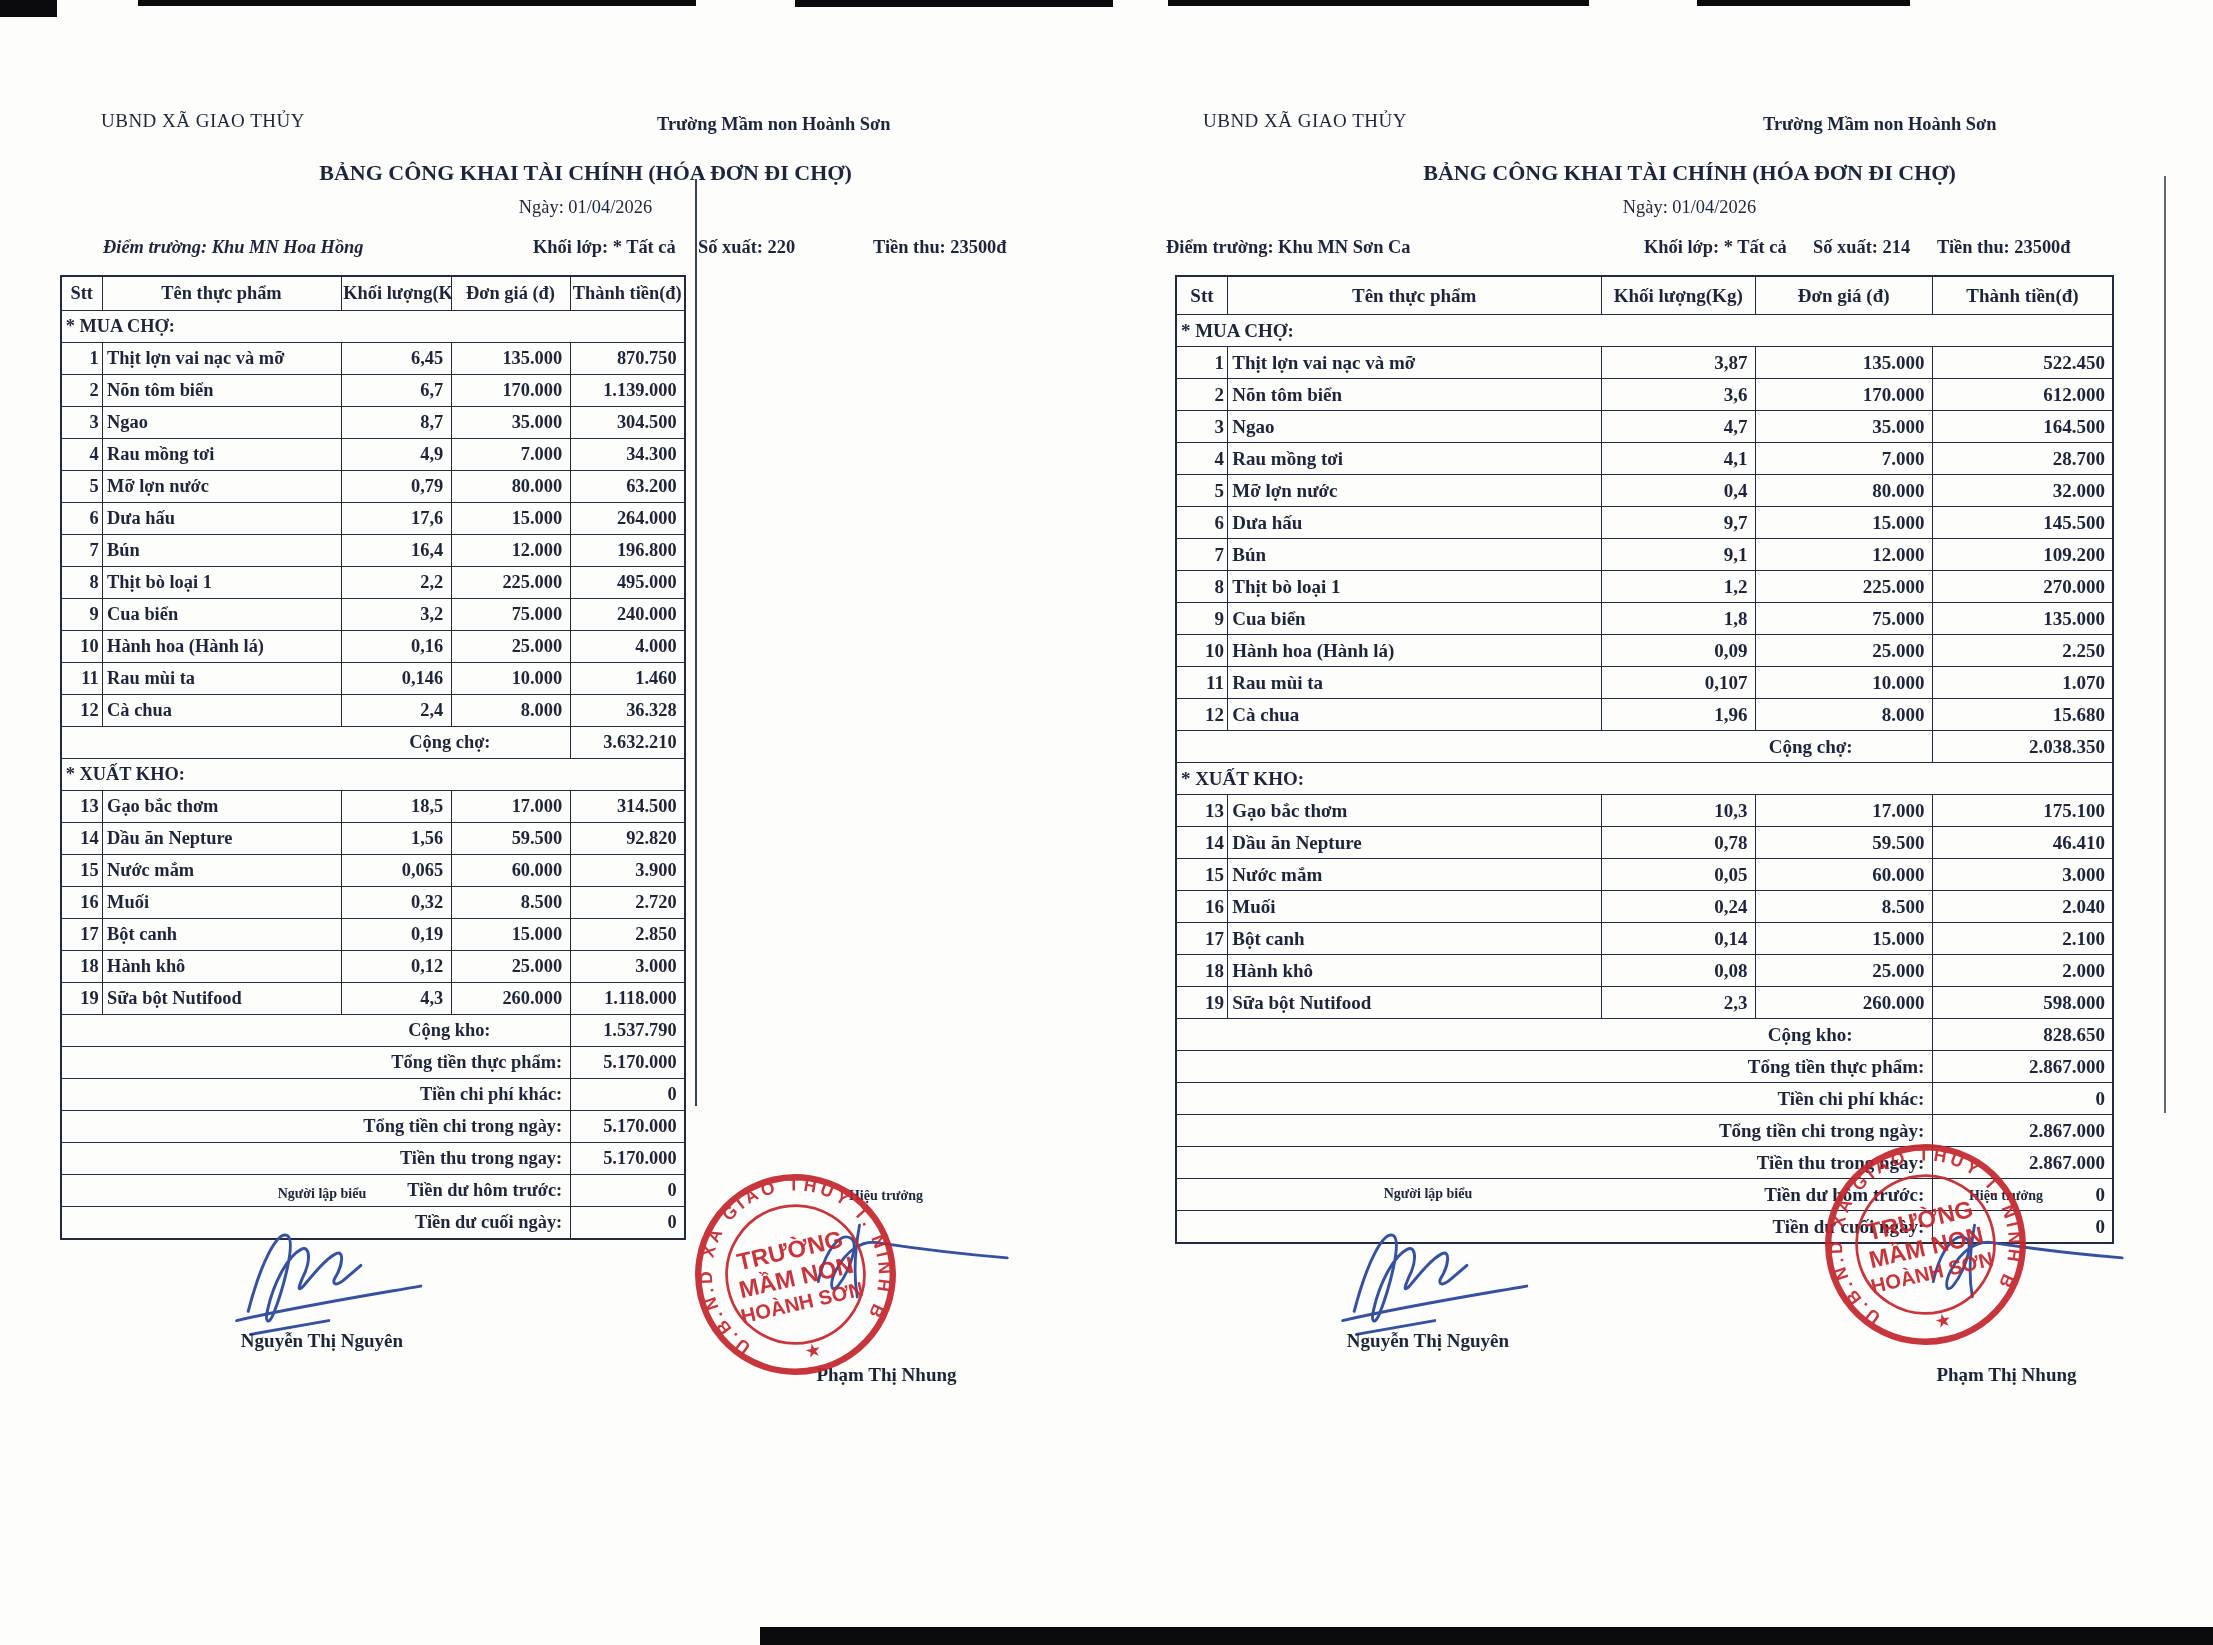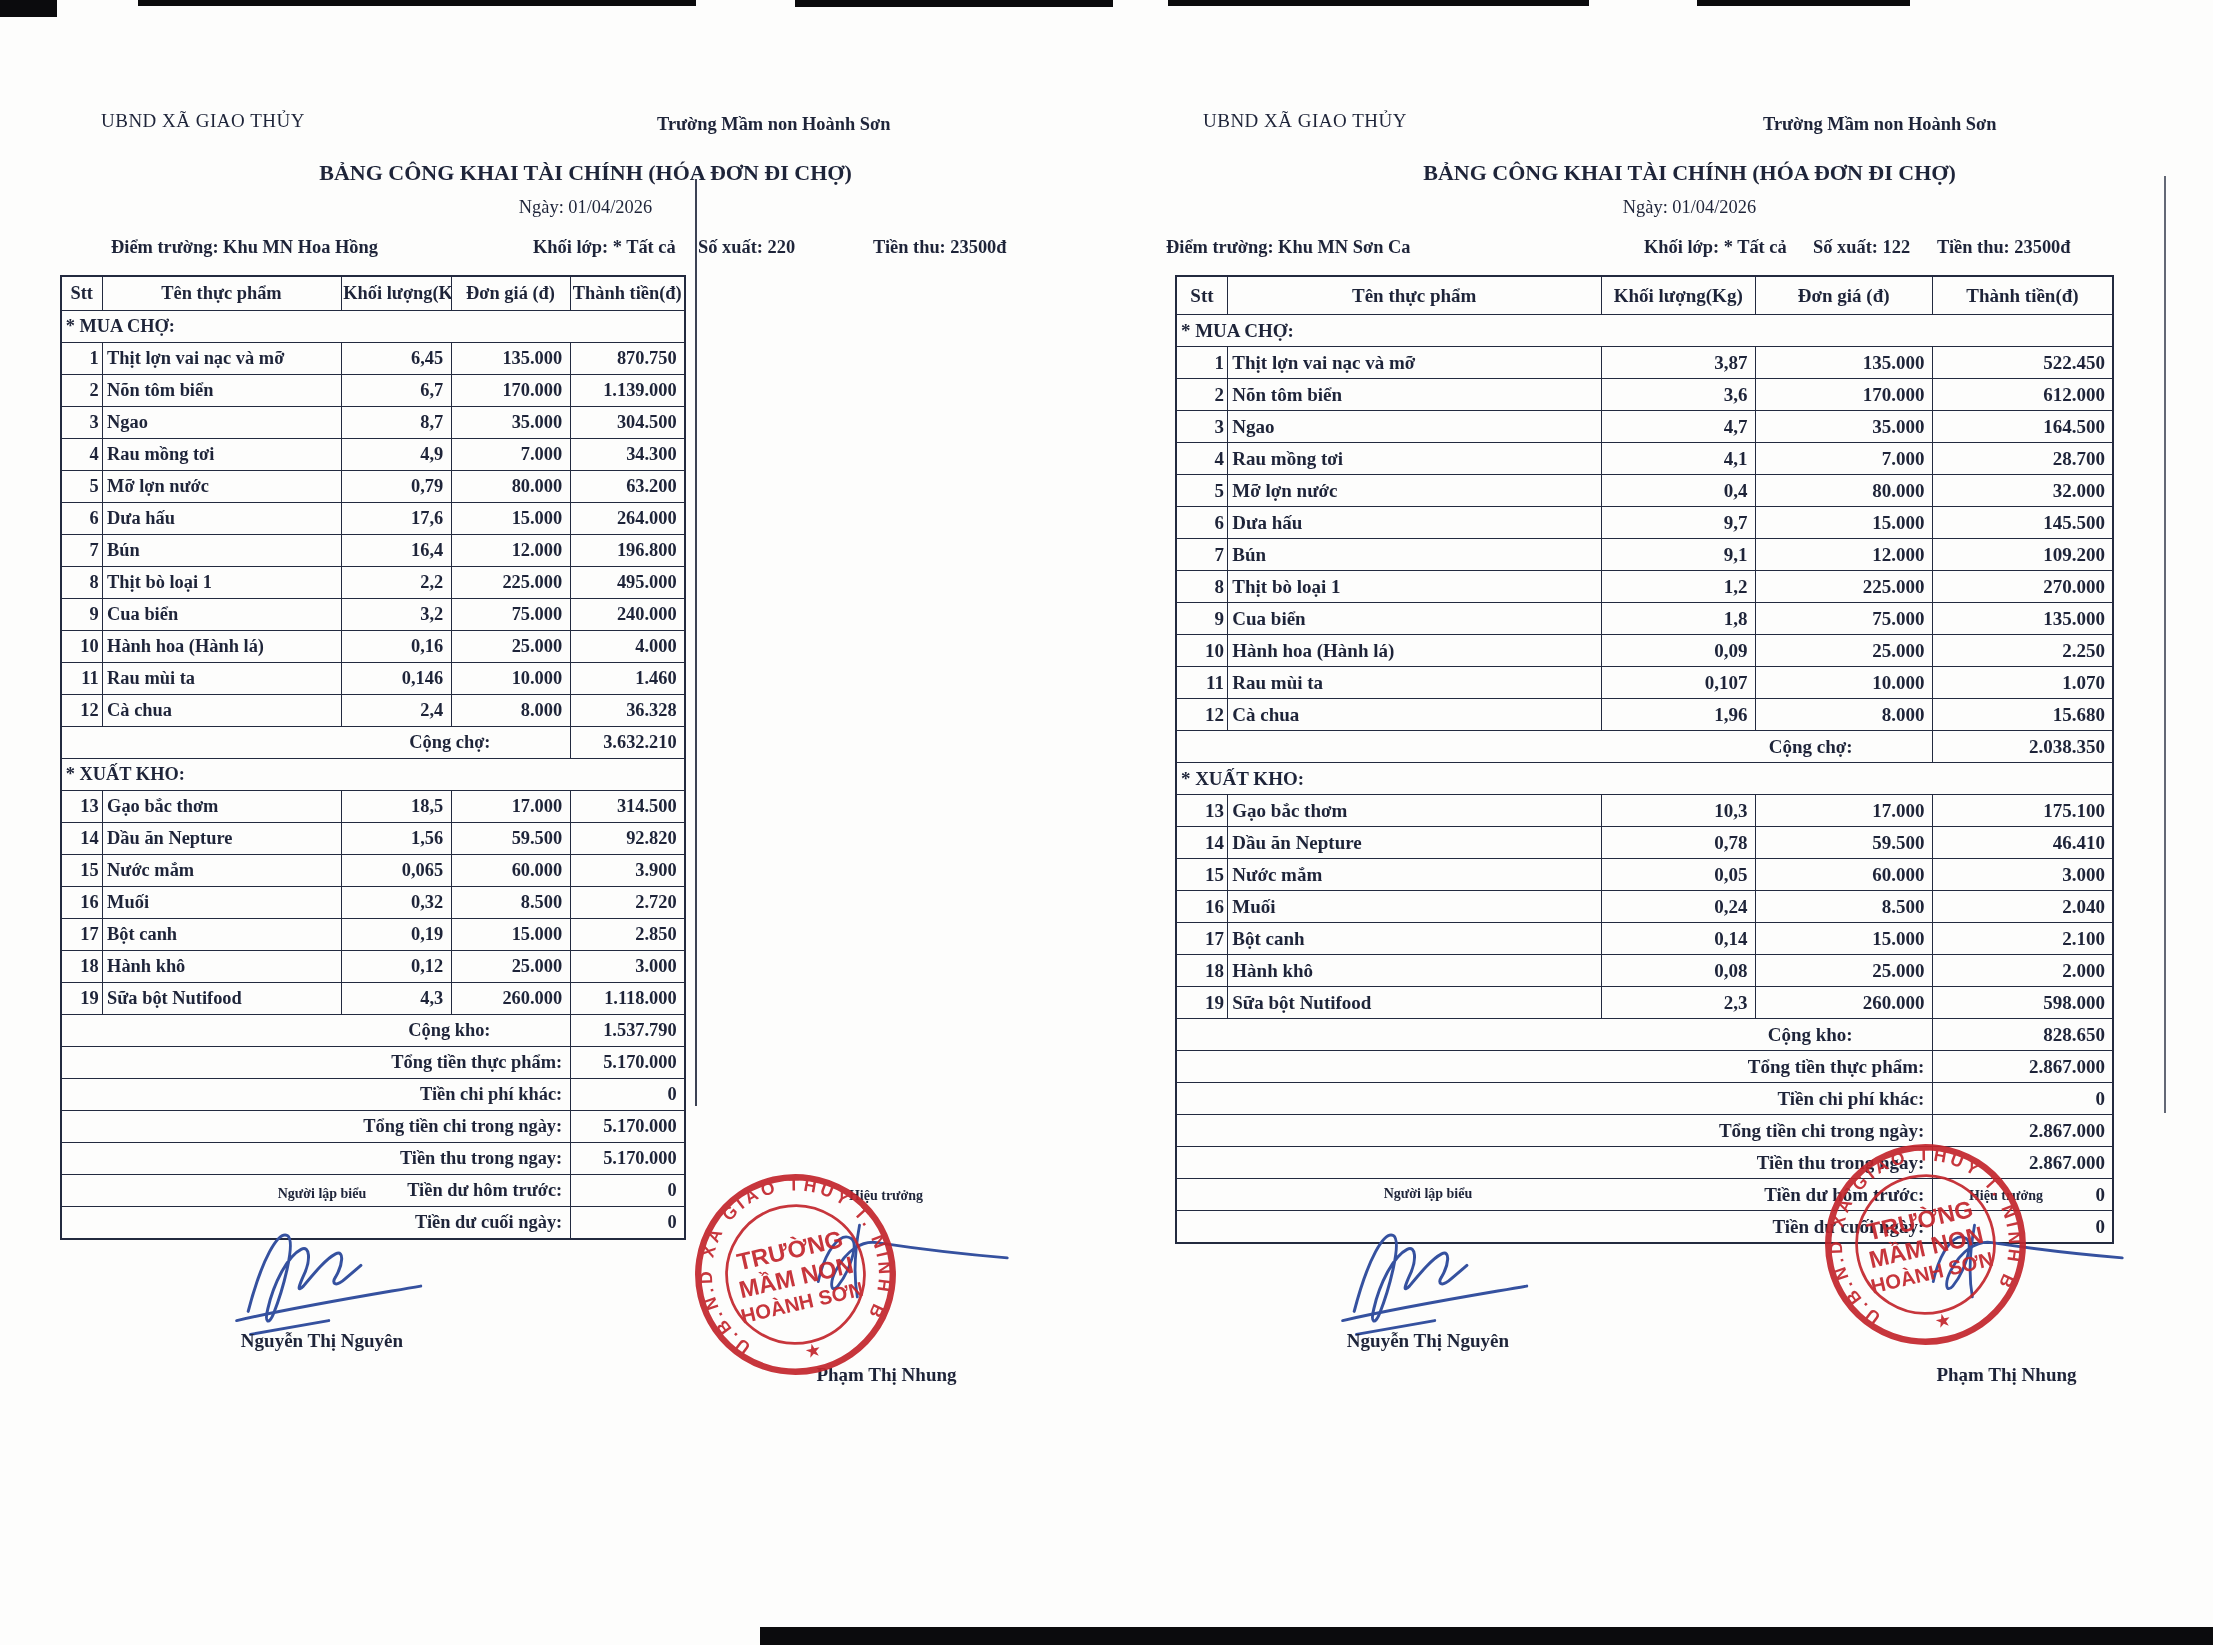--- a/index.html
+++ b/index.html
@@ -26,21 +26,21 @@
   .page2{left:1166px;width:1047px;}
 
   .org{position:absolute;top:9.2px;left:41px;font-size:19px;font-weight:normal;letter-spacing:0.5px;}
   .page2 .org{left:37px;}
   .school{position:absolute;top:13px;left:597px;width:303px;font-size:18.4px;font-weight:bold;}
   .title{position:absolute;top:59px;left:0;width:100%;text-align:center;font-size:22px;font-weight:bold;}
   .dateline{position:absolute;top:96px;left:0;width:100%;text-align:center;font-size:18.4px;font-weight:normal;}
 
   .info-row{position:absolute;top:136px;left:0;width:100%;height:35px;font-size:18.4px;font-weight:bold;}
   .info-row span{position:absolute;top:0;white-space:nowrap;}
-  .page1 .i-diem{left:51px;} .page2 .i-diem{left:0;}
+  .page1 .i-diem{left:43px;font-style:italic;} .page2 .i-diem{left:0;}
   .page1 .i-khoi{left:473px;} .page2 .i-khoi{left:478px;}
   .page1 .i-so{left:638px;}  .page2 .i-so{left:647px;}
   .page1 .i-tien{left:813px;} .page2 .i-tien{left:771px;}
 
   
   table{position:absolute;top:174px;border-collapse:collapse;table-layout:fixed;
         border:2.8px solid #232a3f;}
   .page1 table{left:0;width:624px;font-size:18.4px;}
   .page2 table{left:9.2px;width:937px;font-size:19px;}
   th,td{border:1.8px solid #232a3f;font-weight:bold;overflow:hidden;white-space:nowrap;}
@@ -329,21 +329,21 @@
 </section>
 
 <section class="page page2">
   <div class="org">UBND XÃ GIAO THỦY</div>
   <div class="school">Trường Mầm non Hoành Sơn</div>
   <div class="title">BẢNG CÔNG KHAI TÀI CHÍNH (HÓA ĐƠN ĐI CHỢ)</div>
   <div class="dateline">Ngày: 01/04/2026</div>
   <div class="info-row">
     <span class="i-diem">Điểm trường: Khu MN Sơn Ca</span>
     <span class="i-khoi">Khối lớp: * Tất cả</span>
-    <span class="i-so">Số xuất: 122</span>
+    <span class="i-so">Số xuất: 214</span>
     <span class="i-tien">Tiền thu: 23500đ</span>
   </div>
 
   <table>
     <colgroup>
       <col class="col-stt">
         <col class="col-name">
         <col class="col-qty">
         <col class="col-price">
         <col class="col-amt">

